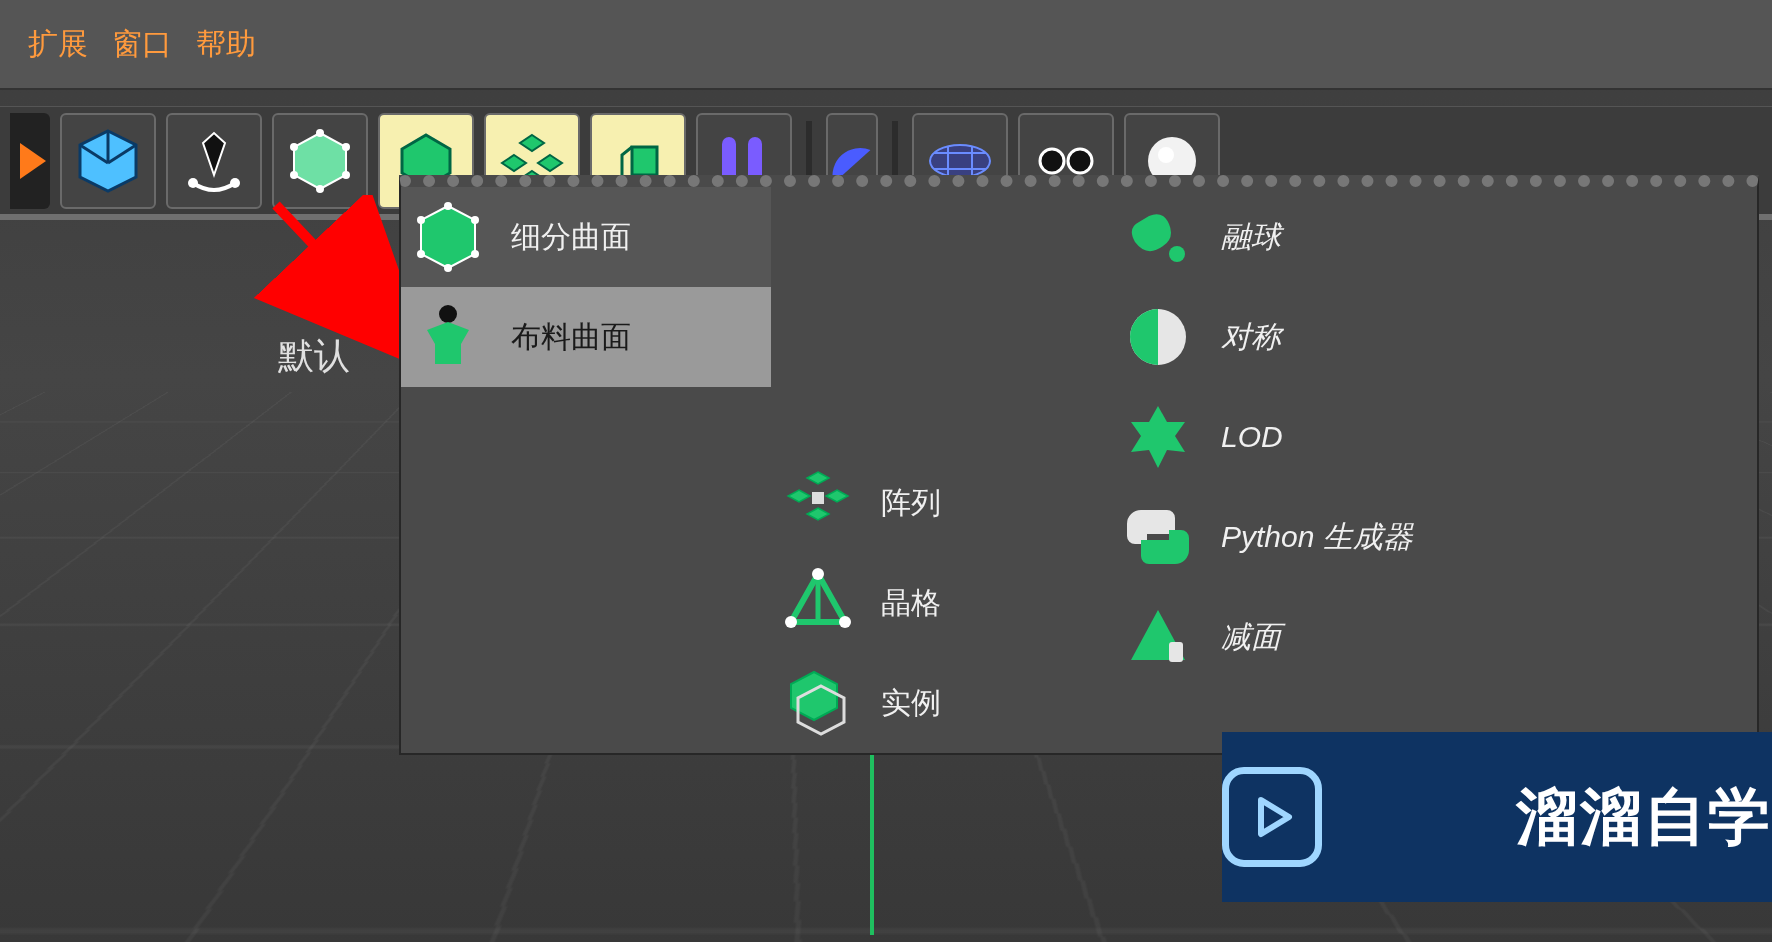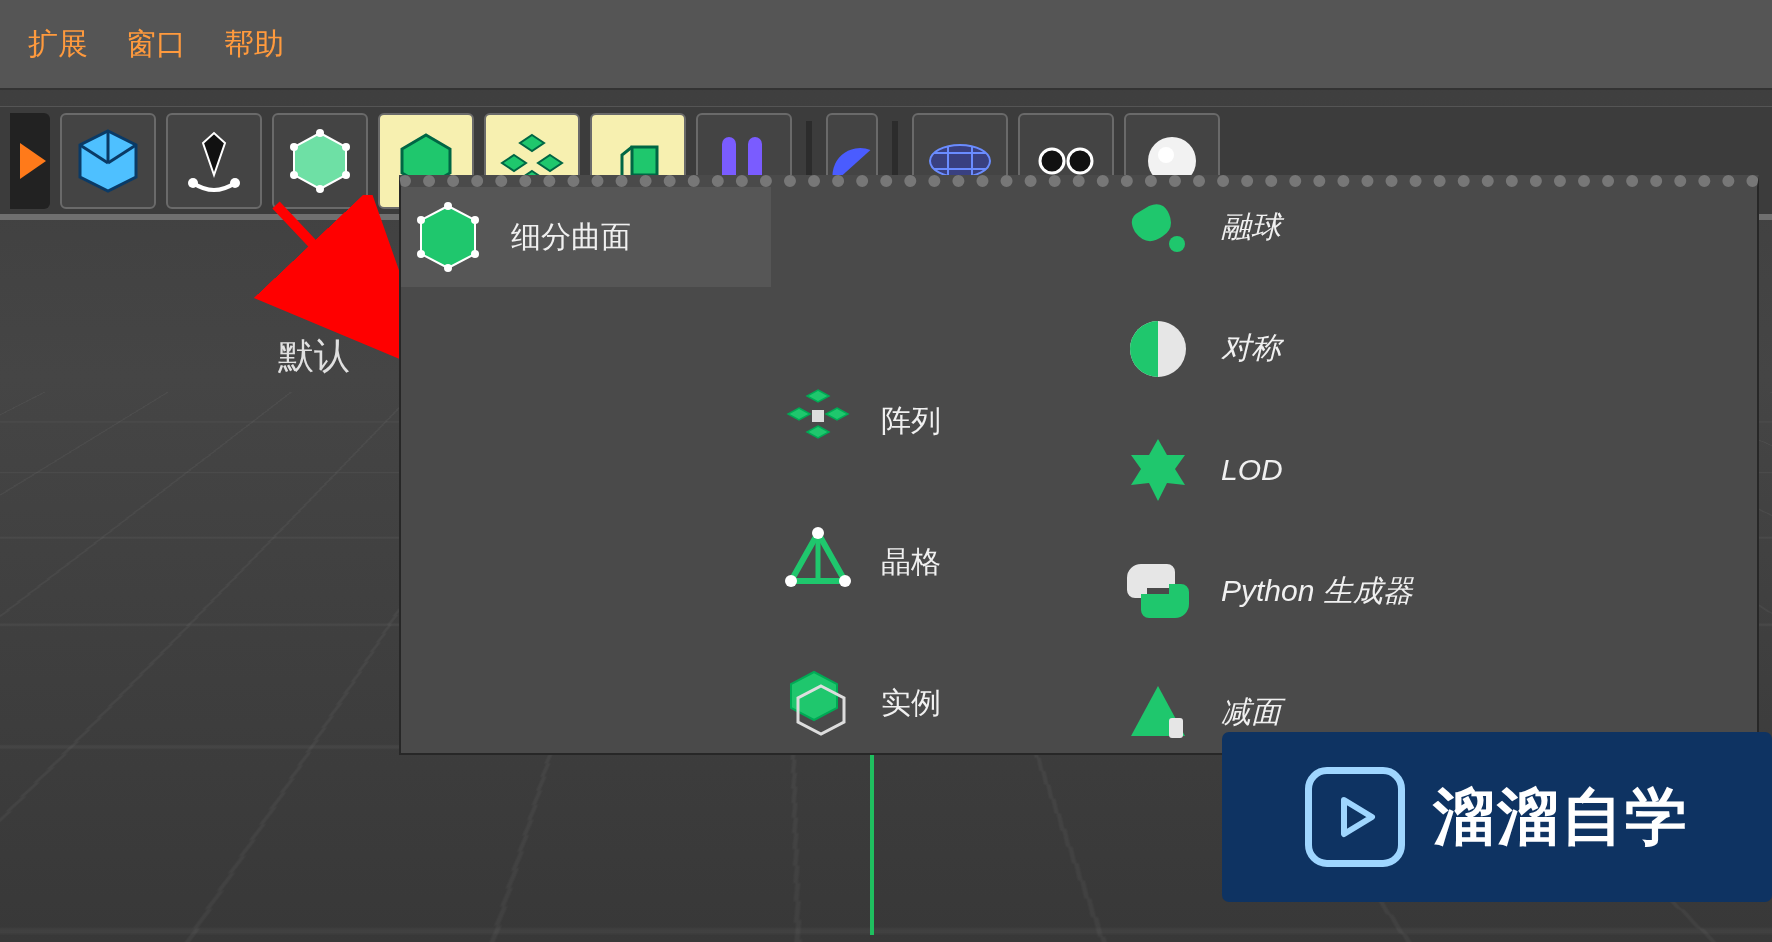--- a/index.html
+++ b/index.html
@@ -35,21 +35,21 @@
   background: #1fbf5f;
 }
 .menu-bar {
   position: absolute;
   top: 0; left: 0; right: 0;
   height: 90px;
   background: #555555;
   display: flex;
   align-items: center;
   padding-left: 28px;
-  gap: 38px;
+  gap: 24px;
   border-bottom: 2px solid #333;
 }
 .menu-item {
   color: #ff9a3d;
   font-size: 30px;
   cursor: pointer;
 }
 .toolbar {
   position: absolute;
   top: 106px;
@@ -112,21 +112,20 @@
   height: 580px;
   background: #4a4a4a;
   border: 2px solid #272727;
   border-top: 12px dotted #777;
   display: flex;
   overflow: hidden;
 }
 .popup-col {
   display: flex;
   flex-direction: column;
-  gap: 41px;
 }
 .col1 { width: 370px; }
 .col2 { width: 340px; justify-content: flex-end; }
 .col3 { flex: 1; font-style: italic; }
 .popup-item {
   height: 100px;
   display: flex;
   align-items: center;
   gap: 24px;
   padding-left: 8px;
@@ -154,23 +153,22 @@
 }
 .watermark {
   position: absolute;
   right: 0;
   bottom: 40px;
   width: 550px;
   height: 170px;
   background: #0e3362;
   display: flex;
   align-items: center;
-  justify-content: center;
+  justify-content: space-between;
   gap: 28px;
-  border-radius: 7px;
 }
 .wm-logo {
   width: 100px; height: 100px;
   border: 7px solid #9fd6ff;
   border-radius: 22px;
   display: flex;
   align-items: center;
   justify-content: center;
 }
 .wm-text {
@@ -317,20 +315,29 @@
             <circle cx="39" cy="8" r="4" fill="#fff"></circle>
             <circle cx="66" cy="22" r="4" fill="#fff"></circle>
             <circle cx="66" cy="56" r="4" fill="#fff"></circle>
             <circle cx="39" cy="70" r="4" fill="#fff"></circle>
             <circle cx="12" cy="56" r="4" fill="#fff"></circle>
             <circle cx="12" cy="22" r="4" fill="#fff"></circle>
           </svg>
       </span>
       <span class="item-label">细分曲面</span>
     </div>
+    <div class="popup-item selected">
+      <span class="icon-box">
+        <svg viewBox="0 0 78 78">
+            <circle cx="39" cy="16" r="9" fill="#111"></circle>
+            <path d="M18 32 L39 24 L60 32 L52 46 L52 66 L26 66 L26 46 Z" fill="#1fc76d"></path>
+          </svg>
+      </span>
+      <span class="item-label">布料曲面</span>
+    </div>
   </div>
 
   <div class="popup-col col2">
     <div class="popup-item">
       <span class="icon-box">
         <svg viewBox="0 0 78 78">
             <g fill="#1fc76d" stroke="#0a5" stroke-width="1.5">
               <polygon points="39,8 50,14 39,20 28,14"></polygon>
               <polygon points="20,26 31,32 20,38 9,32"></polygon>
               <polygon points="58,26 69,32 58,38 47,32"></polygon>

